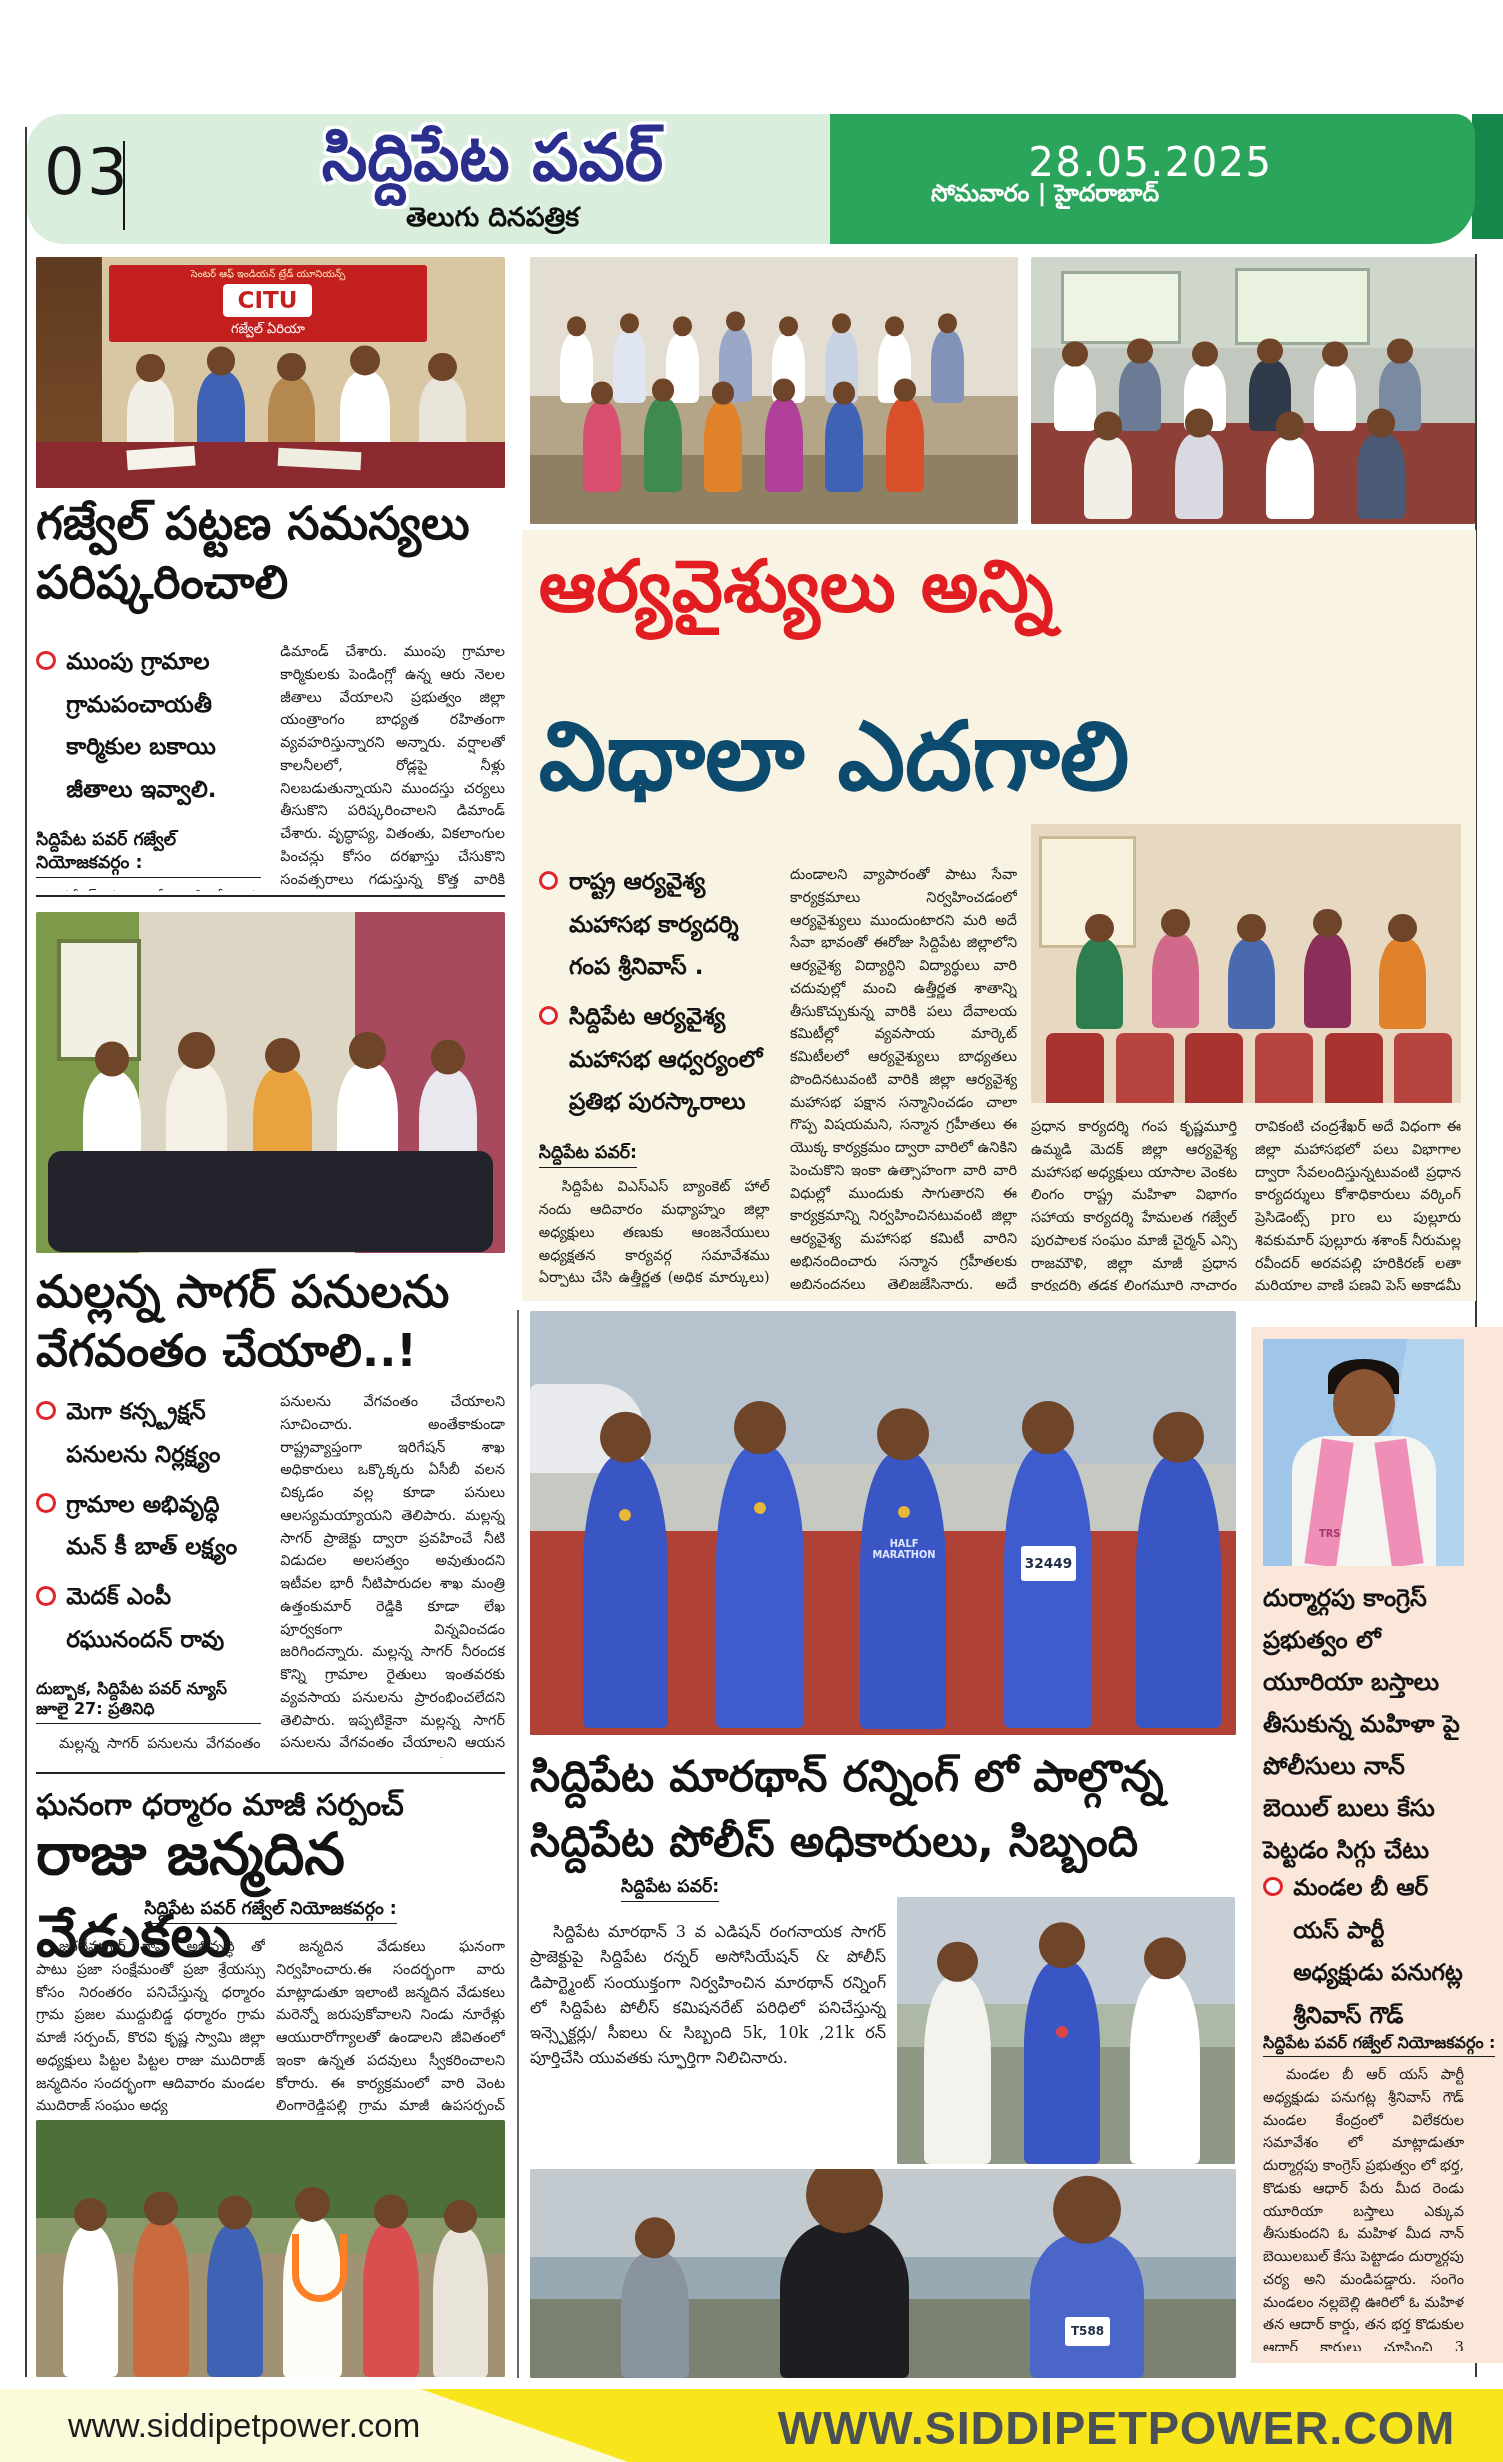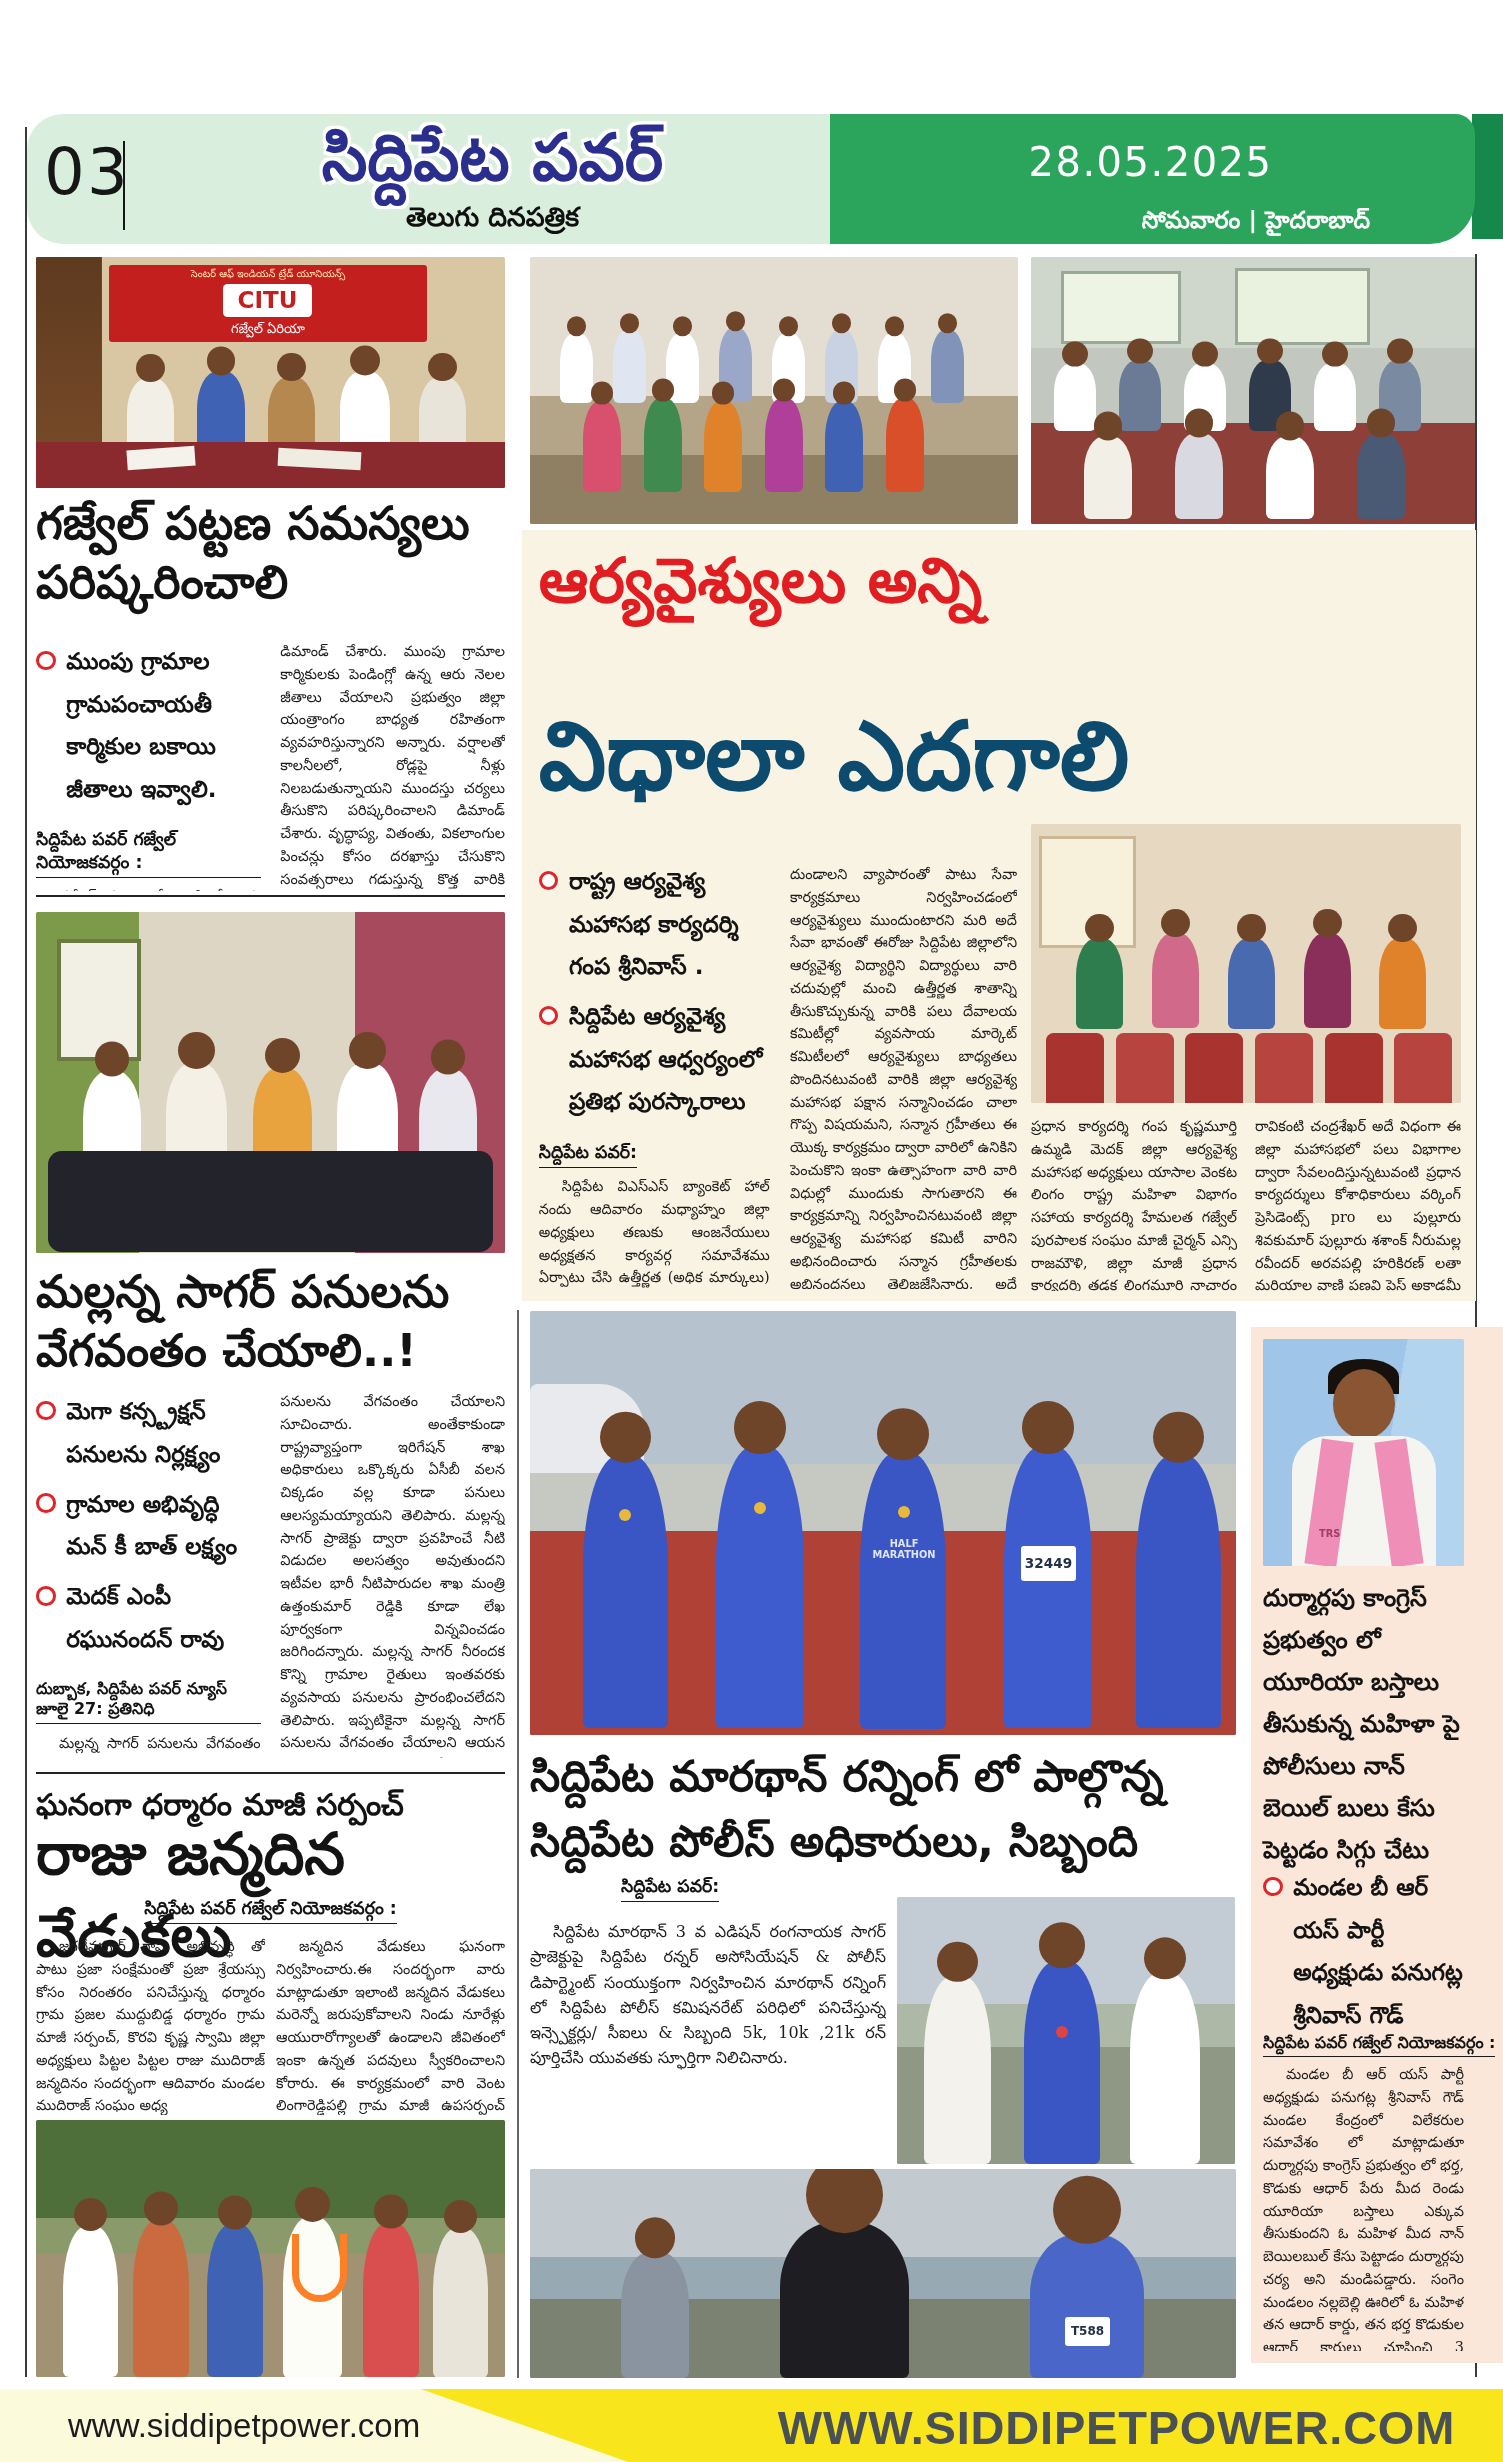--- a/index.html
+++ b/index.html
@@ -30,21 +30,21 @@
   <div class="abs" style="left:1472px;top:114px;width:31px;height:125px;background:#17884b;"></div>
   <div class="abs" style="left:27px;top:114px;width:833px;height:130px;background:#d9eedc;border-radius:36px 0 0 36px;"></div>
   <div class="abs" style="left:830px;top:114px;width:645px;height:130px;background:#2ba55b;border-radius:0 19.7px 45px 0;"></div>
 
   <div class="abs" style="left:44px;top:135px;font-size:64px;font-weight:400;color:#161616;letter-spacing:2.3px;">03</div>
   <div class="abs" style="left:123px;top:141px;width:2.3px;height:89px;background:#161616;"></div>
   <div class="abs" style="left:167px;top:120px;width:651px;text-align:center;font-size:65px;font-weight:800;color:#2a2f8e;
               text-shadow:-3px -3px 0 #fff,3px -3px 0 #fff,-3px 3px 0 #fff,3px 3px 0 #fff,0 0 7.6px #fff;">సిద్దిపేట పవర్</div>
   <div class="abs" style="left:167px;top:201px;width:651px;text-align:center;font-size:26.5px;font-weight:600;color:#101010;">తెలుగు దినపత్రిక</div>
   <div class="abs" style="left:931px;top:139px;width:439px;text-align:center;font-size:40px;font-weight:500;color:#ffffff;letter-spacing:1.5px;">28.05.2025</div>
-  <div class="abs" style="left:931px;top:206px;width:439px;text-align:right;font-size:23.5px;font-weight:600;color:#ffffff;">సోమవారం | హైదరాబాద్</div>
+  <div class="abs" style="left:931px;top:179px;width:439px;text-align:left;font-size:23.5px;font-weight:600;color:#ffffff;">సోమవారం | హైదరాబాద్</div>
 
   <div class="vrule" style="left:25px;top:127px;height:2250px;"></div>
   <div class="vrule" style="left:1475px;top:254px;height:2123px;"></div>
   <div class="vrule" style="left:517px;top:1310px;height:1068px;background:#666;"></div>
 
   <div class="photo" style="left:36px;top:257px;width:469px;height:231px;background:linear-gradient(90deg,#6e4526 0 14%,#d9c7a3 14% 100%);">
     <div class="abs" style="left:0;top:0;width:65px;height:231px;background:linear-gradient(#5e3a1f,#7a4d2a);"></div>
     <div class="abs" style="left:73px;top:7.6px;width:318px;height:77px;background:#c41f1f;border-radius:3px;">
       <div style="position:absolute;left:0;top:3px;width:100%;text-align:center;font-size:9.8px;color:#ffe9b0;">సెంటర్ ఆఫ్ ఇండియన్ ట్రేడ్ యూనియన్స్</div>
       <div class="abs" style="left:114px;top:19.7px;width:89px;height:33px;background:#fff;border-radius:4.5px;text-align:center;">
@@ -154,21 +154,21 @@
     <div class="pf" style="left:218px;top:103px;width:42px;height:71px;background:#2f3a4a;"></div>
     <div class="pf" style="left:283px;top:106px;width:42px;height:68px;background:#ffffff;"></div>
     <div class="pf" style="left:348px;top:103px;width:42px;height:71px;background:#7a8aa0;"></div>
     <div class="pf" style="left:53px;top:179px;width:48px;height:83px;background:#f2efe6;"></div>
     <div class="pf" style="left:144px;top:176px;width:48px;height:86px;background:#d9d9e2;"></div>
     <div class="pf" style="left:235px;top:179px;width:48px;height:83px;background:#ffffff;"></div>
     <div class="pf" style="left:326px;top:176px;width:48px;height:86px;background:#4a5a74;"></div>
   </div>
 
   <div class="abs" style="left:522px;top:530px;width:954px;height:771px;background:#f8f3e2;">
-    <div class="abs" style="left:16.7px;top:13.6px;width:924px;font-size:62px;font-weight:800;color:#e21d21;white-space:nowrap;">ఆర్యవైశ్యులు అన్ని</div>
+    <div class="abs" style="left:16.7px;top:13.6px;width:924px;font-size:72px;font-weight:800;color:#e21d21;white-space:nowrap;">ఆర్యవైశ్యులు అన్ని</div>
     <div class="abs" style="left:16.7px;top:171px;width:924px;font-size:95px;font-weight:800;color:#0c4a6e;white-space:nowrap;">విధాలా ఎదగాలి</div>
 
     <div class="abs clip" style="left:16.7px;top:330px;width:231px;height:429px;">
       <div class="bullet">
         <span class="dot"></span>
         <span>రాష్ట్ర ఆర్యవైశ్య మహాసభ కార్యదర్శి గంప శ్రీనివాస్ .</span>
       </div>
       <div class="bullet">
         <span class="dot"></span>
         <span>సిద్దిపేట ఆర్యవైశ్య మహాసభ ఆధ్వర్యంలో ప్రతిభ పురస్కారాలు</span>

